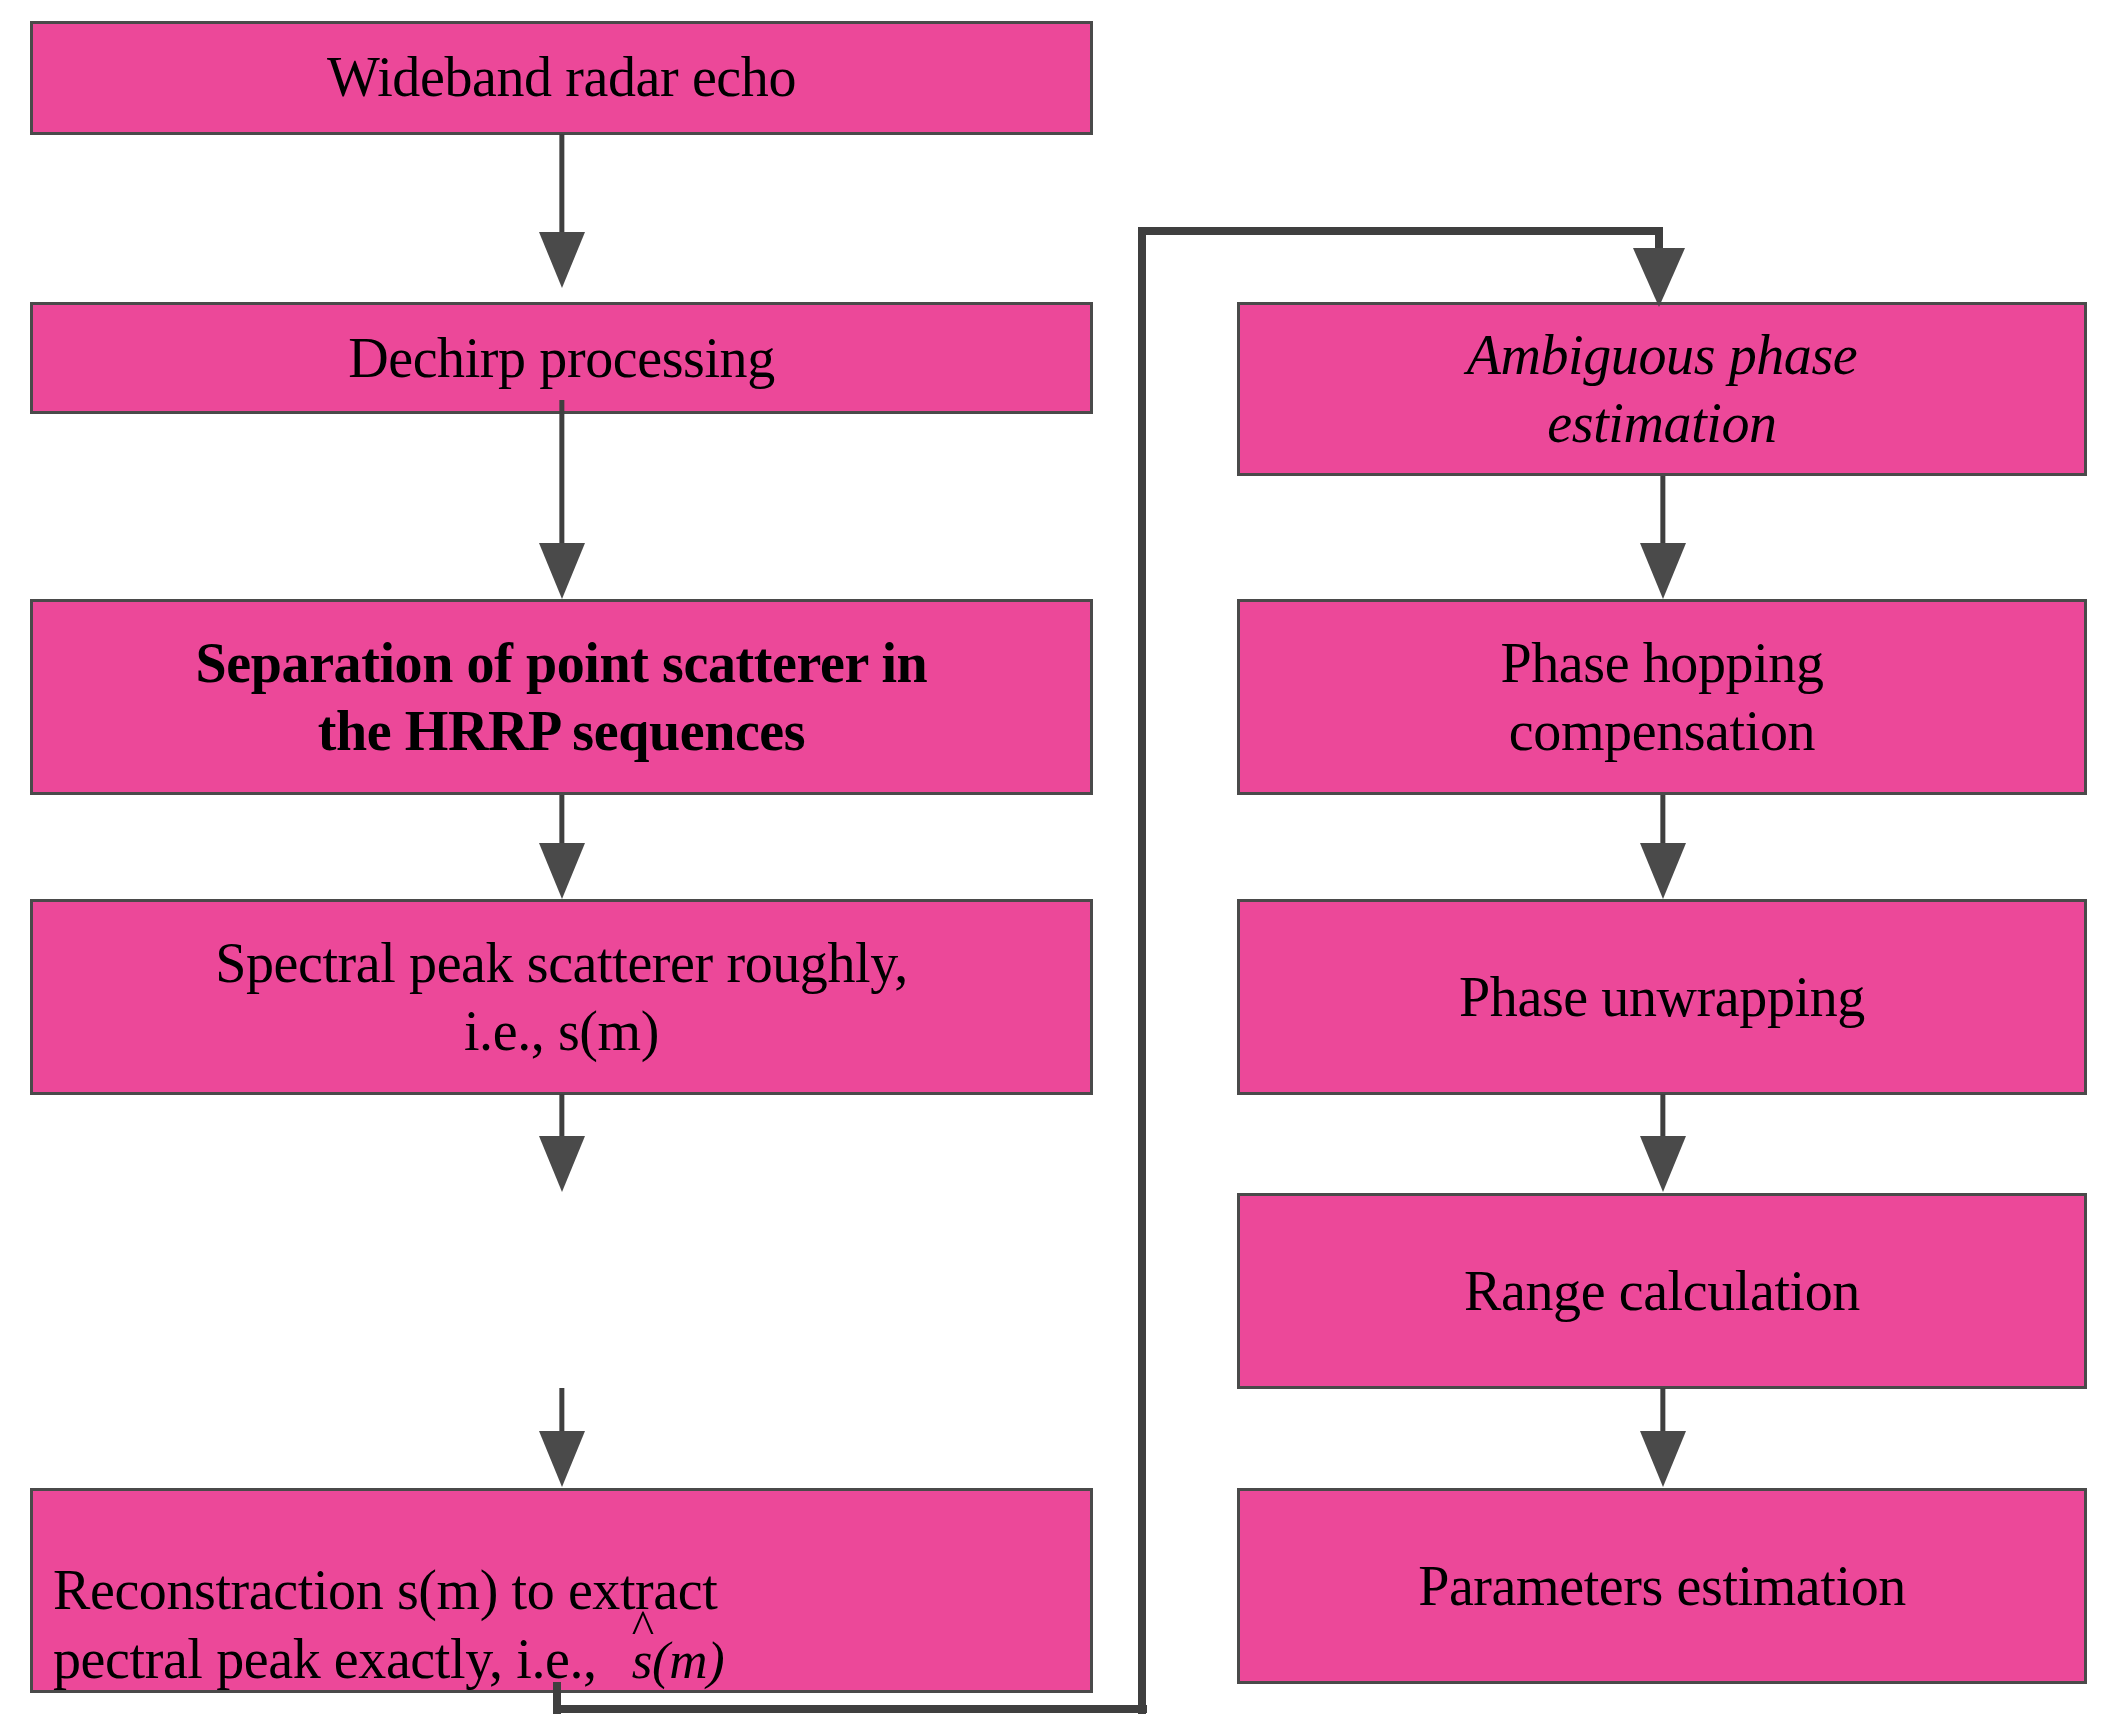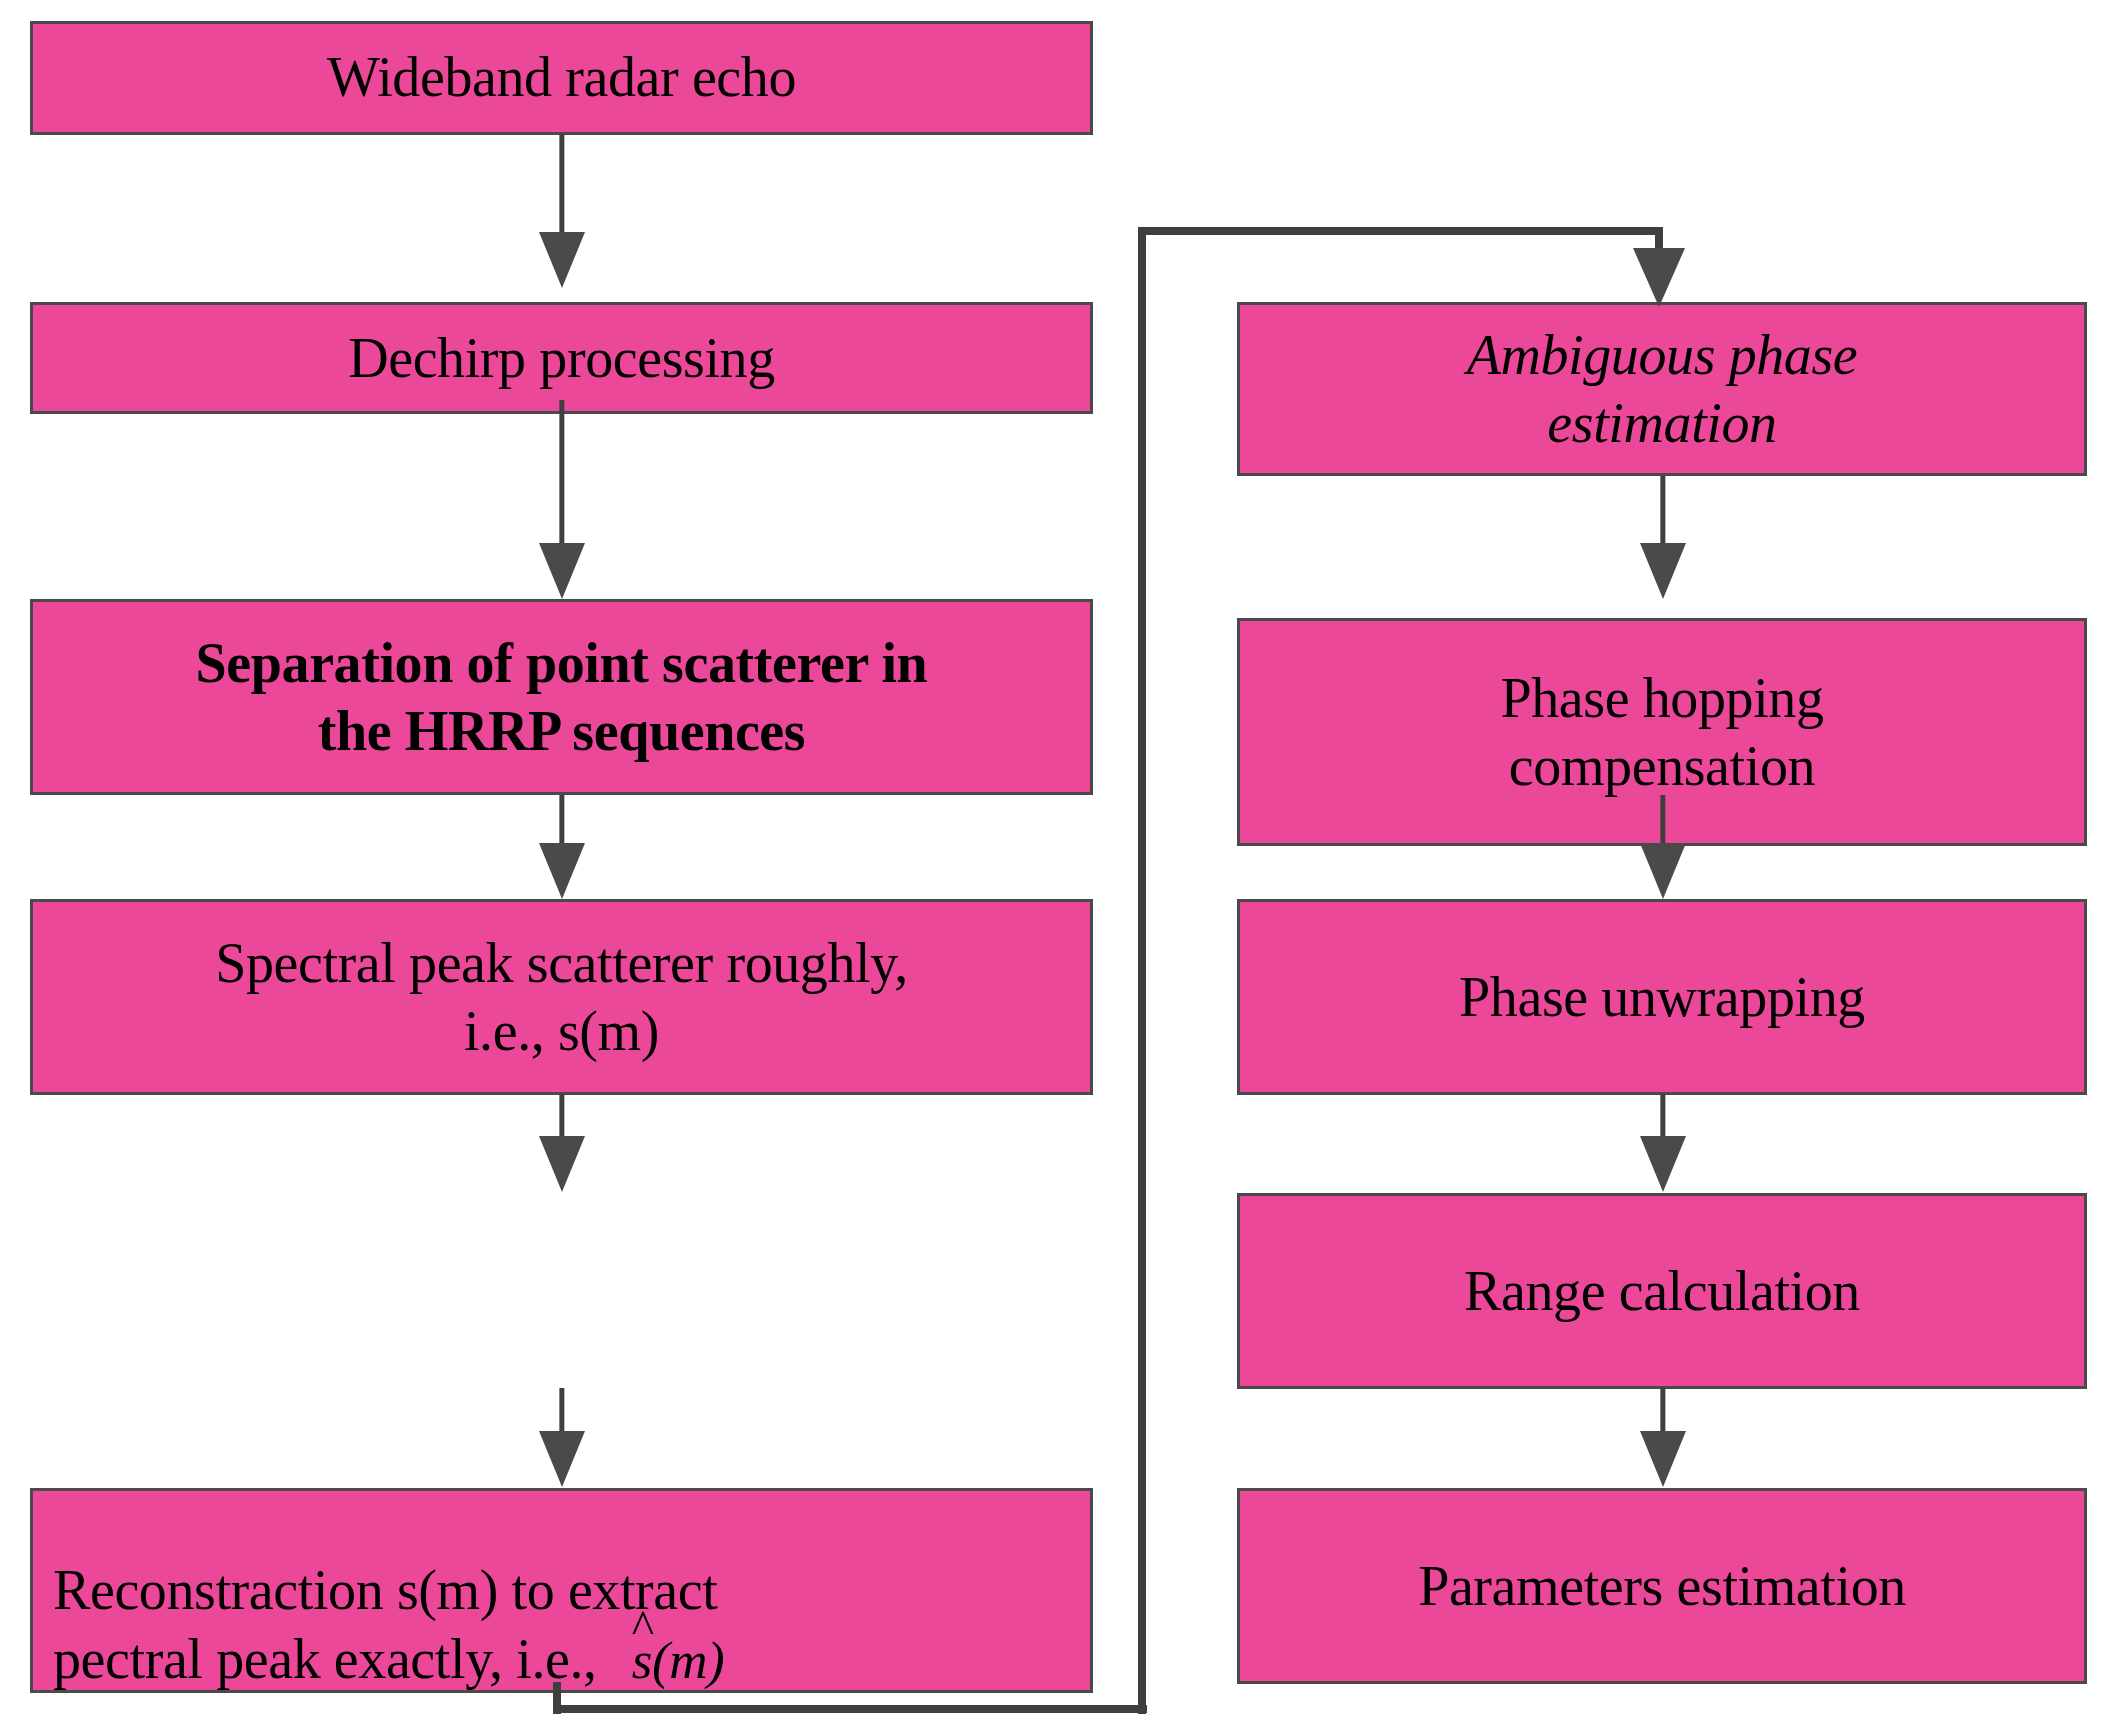--- a/index.html
+++ b/index.html
@@ -103,21 +103,21 @@
       <span>Reconstraction s(m) to extract
 pectral peak exactly, i.e.,</span><span class="mathhat"><span class="hatwrap"><span class="hat">^</span><span>s</span></span><span>(m)</span></span>
     </span>
   </div>
 
   <div class="node two-line" style="left:1237px;top:302px;width:850px;height:174px;font-style:italic;">
     <span class="label">Ambiguous phase
 estimation</span>
   </div>
 
-  <div class="node two-line" style="left:1237px;top:618px;width:850px;height:228px;">
+  <div class="node two-line" style="left:1237px;top:599px;width:850px;height:196px;">
     <span class="label">Phase hopping
 compensation</span>
   </div>
 
   <div class="node" style="left:1237px;top:899px;width:850px;height:196px;">
     <span class="label">Phase unwrapping</span>
   </div>
 
   <div class="node" style="left:1237px;top:1193px;width:850px;height:196px;">
     <span class="label">Range calculation</span>

